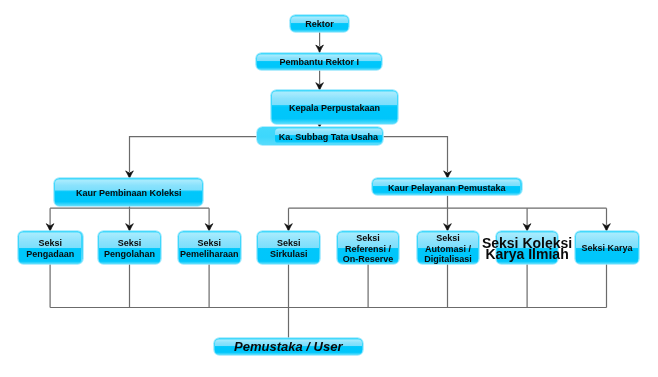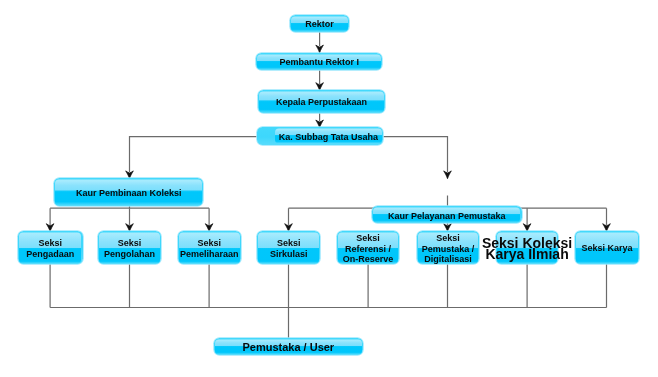--- a/index.html
+++ b/index.html
@@ -66,36 +66,36 @@
       <div class="node" style="left: 290.3px; top: 14.5px; width: 58.6px; height: 17.3px;">
         <div class="inner" style="background: linear-gradient(rgb(170, 236, 253) 0px, rgb(162, 233, 253) 8%, rgb(138, 226, 252) 22.67%, rgb(124, 223, 252) 40.67%, rgb(16, 203, 252) 44%, rgb(0, 199, 251) 49%, rgb(0, 198, 251) 85.33%, rgb(85, 220, 252) 100%); font-size: 9px; line-height: 10.5px; transform: translateY(0.5px);">
           <span class="ln">Rektor</span>
         </div>
       </div>
       <div class="node" style="left: 255.9px; top: 52.9px; width: 126.5px; height: 17.3px;">
         <div class="inner" style="background: linear-gradient(rgb(170, 236, 253) 0px, rgb(162, 233, 253) 8%, rgb(138, 226, 252) 22.67%, rgb(124, 223, 252) 40.67%, rgb(16, 203, 252) 44%, rgb(0, 199, 251) 49%, rgb(0, 198, 251) 85.33%, rgb(85, 220, 252) 100%); font-size: 9px; line-height: 10.5px; transform: translateY(0.5px);">
           <span class="ln">Pembantu Rektor I</span>
         </div>
       </div>
-      <div class="node" style="left: 258px; top: 90px; width: 126.9px; height: 23px;">
+      <div class="node" style="left: 271px; top: 90px; width: 126.9px; height: 34px;">
         <div class="inner" style="background: linear-gradient(rgb(170, 236, 253) 0px, rgb(162, 233, 253) 8%, rgb(138, 226, 252) 22.67%, rgb(124, 223, 252) 40.67%, rgb(16, 203, 252) 44%, rgb(0, 199, 251) 49%, rgb(0, 198, 251) 85.33%, rgb(85, 220, 252) 100%); font-size: 9px; line-height: 10.5px; transform: translateY(0.5px);">
           <span class="ln">Kepala Perpustakaan</span>
         </div>
       </div>
       <div class="node" style="left: 256.6px; top: 127.3px; width: 126.8px; height: 17.3px; padding-left: 18px;">
         <div class="inner" style="background: linear-gradient(rgb(170, 236, 253) 0px, rgb(162, 233, 253) 8%, rgb(138, 226, 252) 22.67%, rgb(124, 223, 252) 40.67%, rgb(16, 203, 252) 44%, rgb(0, 199, 251) 49%, rgb(0, 198, 251) 85.33%, rgb(85, 220, 252) 100%); font-size: 9px; line-height: 10.5px; transform: translateY(0.5px);">
           <span class="ln">Ka. Subbag Tata Usaha</span>
         </div>
       </div>
       <div class="node" style="left: 54.1px; top: 178.2px; width: 149.2px; height: 28px;">
         <div class="inner" style="background: linear-gradient(rgb(170, 236, 253) 0px, rgb(162, 233, 253) 8%, rgb(138, 226, 252) 22.67%, rgb(124, 223, 252) 40.67%, rgb(16, 203, 252) 44%, rgb(0, 199, 251) 49%, rgb(0, 198, 251) 85.33%, rgb(85, 220, 252) 100%); font-size: 9px; line-height: 10.5px; transform: translateY(0.5px);">
           <span class="ln">Kaur Pembinaan Koleksi</span>
         </div>
       </div>
-      <div class="node" style="left: 372.1px; top: 178.2px; width: 149.5px; height: 17.3px; margin-top: 28px;">
+      <div class="node" style="left: 372.1px; top: 178.2px; width: 149.5px; height: 17.3px;">
         <div class="inner" style="background: linear-gradient(rgb(170, 236, 253) 0px, rgb(162, 233, 253) 8%, rgb(138, 226, 252) 22.67%, rgb(124, 223, 252) 40.67%, rgb(16, 203, 252) 44%, rgb(0, 199, 251) 49%, rgb(0, 198, 251) 85.33%, rgb(85, 220, 252) 100%); font-size: 9px; line-height: 10.5px; transform: translateY(0.5px);">
           <span class="ln">Kaur Pelayanan Pemustaka</span>
         </div>
       </div>
       <div class="node" style="left: 18px; top: 231.3px; width: 64.5px; height: 33px;">
         <div class="inner" style="background: linear-gradient(rgb(170, 236, 253) 0px, rgb(162, 233, 253) 8%, rgb(138, 226, 252) 29.86%, rgb(124, 223, 252) 48.37%, rgb(16, 203, 252) 50%, rgb(0, 199, 251) 52.44%, rgb(0, 198, 251) 92.83%, rgb(85, 220, 252) 100%); font-size: 9px; line-height: 11px; transform: translateY(0.5px);">
           <span class="ln">Seksi</span>
           <span class="ln">Pengadaan</span>
         </div>
       </div>
@@ -120,34 +120,34 @@
       <div class="node" style="left: 336.8px; top: 231.3px; width: 62.3px; height: 33px;">
         <div class="inner" style="background: linear-gradient(rgb(170, 236, 253) 0px, rgb(162, 233, 253) 8%, rgb(138, 226, 252) 29.86%, rgb(124, 223, 252) 48.37%, rgb(16, 203, 252) 50%, rgb(0, 199, 251) 52.44%, rgb(0, 198, 251) 92.83%, rgb(85, 220, 252) 100%); font-size: 9px; line-height: 10.3px; transform: translateY(0.5px);">
           <span class="ln">Seksi</span>
           <span class="ln">Referensi /</span>
           <span class="ln">On-Reserve</span>
         </div>
       </div>
       <div class="node" style="left: 416.9px; top: 231.3px; width: 62.2px; height: 33px;">
         <div class="inner" style="background: linear-gradient(rgb(170, 236, 253) 0px, rgb(162, 233, 253) 8%, rgb(138, 226, 252) 29.86%, rgb(124, 223, 252) 48.37%, rgb(16, 203, 252) 50%, rgb(0, 199, 251) 52.44%, rgb(0, 198, 251) 92.83%, rgb(85, 220, 252) 100%); font-size: 9px; line-height: 10.3px; transform: translateY(0.5px);">
           <span class="ln">Seksi</span>
-          <span class="ln">Pemustaka /</span>
+          <span class="ln">Automasi /</span>
           <span class="ln">Digitalisasi</span>
         </div>
       </div>
       <div class="node" style="left: 495.8px; top: 231.3px; width: 62.5px; height: 33px;">
         <div class="inner" style="background: linear-gradient(rgb(170, 236, 253) 0px, rgb(162, 233, 253) 8%, rgb(138, 226, 252) 29.86%, rgb(124, 223, 252) 48.37%, rgb(16, 203, 252) 50%, rgb(0, 199, 251) 52.44%, rgb(0, 198, 251) 92.83%, rgb(85, 220, 252) 100%); font-size: 14px; line-height: 11px; transform: translateY(0.5px);">
           <span class="ln">Seksi Koleksi</span>
           <span class="ln">Karya Ilmiah</span>
         </div>
       </div>
       <div class="node" style="left: 575.1px; top: 231.3px; width: 64px; height: 33px;">
         <div class="inner" style="background: linear-gradient(rgb(170, 236, 253) 0px, rgb(162, 233, 253) 8%, rgb(138, 226, 252) 29.86%, rgb(124, 223, 252) 48.37%, rgb(16, 203, 252) 50%, rgb(0, 199, 251) 52.44%, rgb(0, 198, 251) 92.83%, rgb(85, 220, 252) 100%); font-size: 9px; line-height: 11px; transform: translateY(0.5px);">
           <span class="ln">Seksi Karya</span>
         </div>
       </div>
       <div class="node" style="left: 213.8px; top: 337.6px; width: 149px; height: 17.3px;">
-        <div class="inner" style="background: linear-gradient(rgb(170, 236, 253) 0px, rgb(162, 233, 253) 8%, rgb(138, 226, 252) 22.67%, rgb(124, 223, 252) 40.67%, rgb(16, 203, 252) 44%, rgb(0, 199, 251) 49%, rgb(0, 198, 251) 85.33%, rgb(85, 220, 252) 100%); font-size: 11px; line-height: 10.5px; transform: translateY(0.5px);">
+        <div class="inner" style="background: linear-gradient(rgb(170, 236, 253) 0px, rgb(162, 233, 253) 8%, rgb(138, 226, 252) 22.67%, rgb(124, 223, 252) 40.67%, rgb(16, 203, 252) 44%, rgb(0, 199, 251) 49%, rgb(0, 198, 251) 85.33%, rgb(85, 220, 252) 100%); font-size: 13px; line-height: 10.5px; transform: translateY(0.5px); font-style: italic;">
           <span class="ln">Pemustaka / User</span>
         </div>
       </div>
     </div>
 </div>
 
 </body></html>

